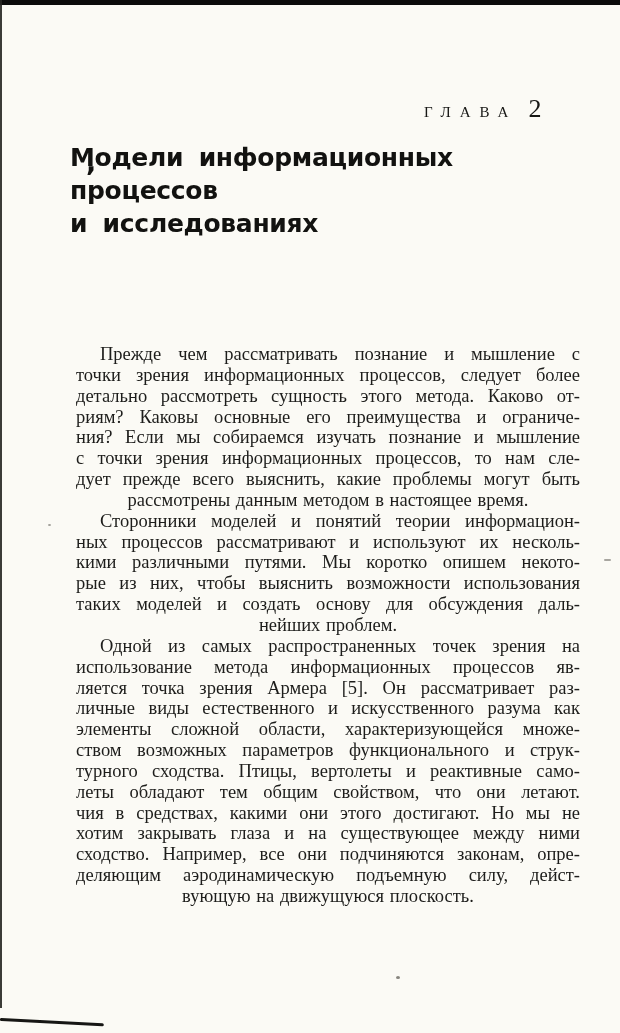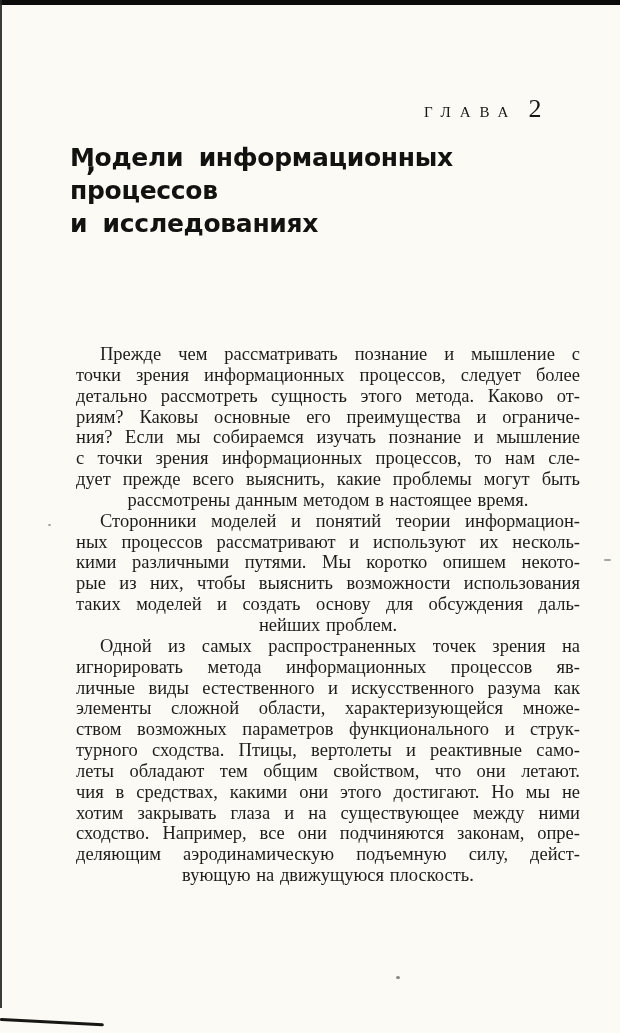--- a/index.html
+++ b/index.html
@@ -132,21 +132,22 @@
     <div class="paragraph">
       <div class="line fill indent">Сторонники моделей и понятий теории информацион-</div>
       <div class="line fill">ных процессов рассматривают и используют их несколь-</div>
       <div class="line fill">кими различными путями. Мы коротко опишем некото-</div>
       <div class="line fill">рые из них, чтобы выяснить возможности использования</div>
       <div class="line fill">таких моделей и создать основу для обсуждения даль-</div>
       <div class="line last">нейших проблем.</div>
     </div>
     <div class="paragraph">
       <div class="line fill indent">Одной из самых распространенных точек зрения на</div>
-      <div class="line fill">игнорировать метода информационных процессов яв-</div>
+      <div class="line fill">использование метода информационных процессов яв-</div>
+      <div class="line fill">ляется точка зрения Армера [5]. Он рассматривает раз-</div>
       <div class="line fill">личные виды естественного и искусственного разума как</div>
       <div class="line fill">элементы сложной области, характеризующейся множе-</div>
       <div class="line fill">ством возможных параметров функционального и струк-</div>
       <div class="line fill">турного сходства. Птицы, вертолеты и реактивные само-</div>
       <div class="line fill">леты обладают тем общим свойством, что они летают.</div>
       <div class="line fill">чия в средствах, какими они этого достигают. Но мы не</div>
       <div class="line fill">хотим закрывать глаза и на существующее между ними</div>
       <div class="line fill">сходство. Например, все они подчиняются законам, опре-</div>
       <div class="line fill">деляющим аэродинамическую подъемную силу, дейст-</div>
       <div class="line last">вующую на движущуюся плоскость.</div>

